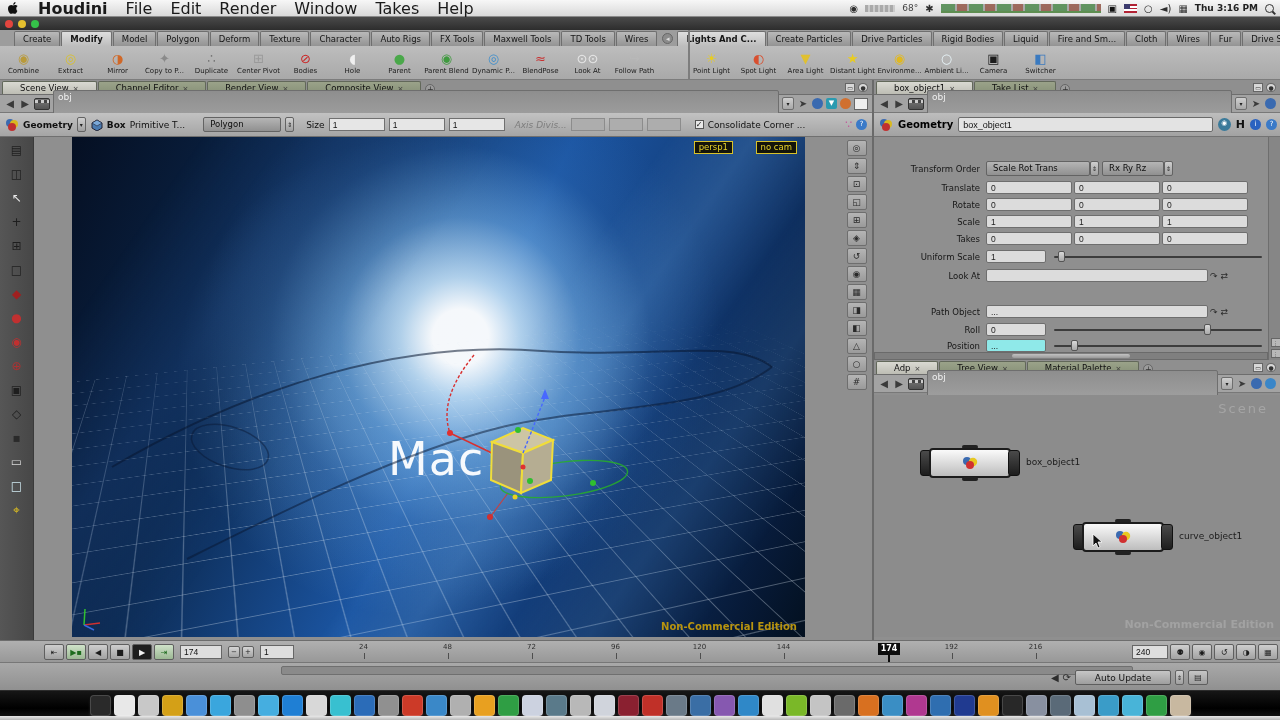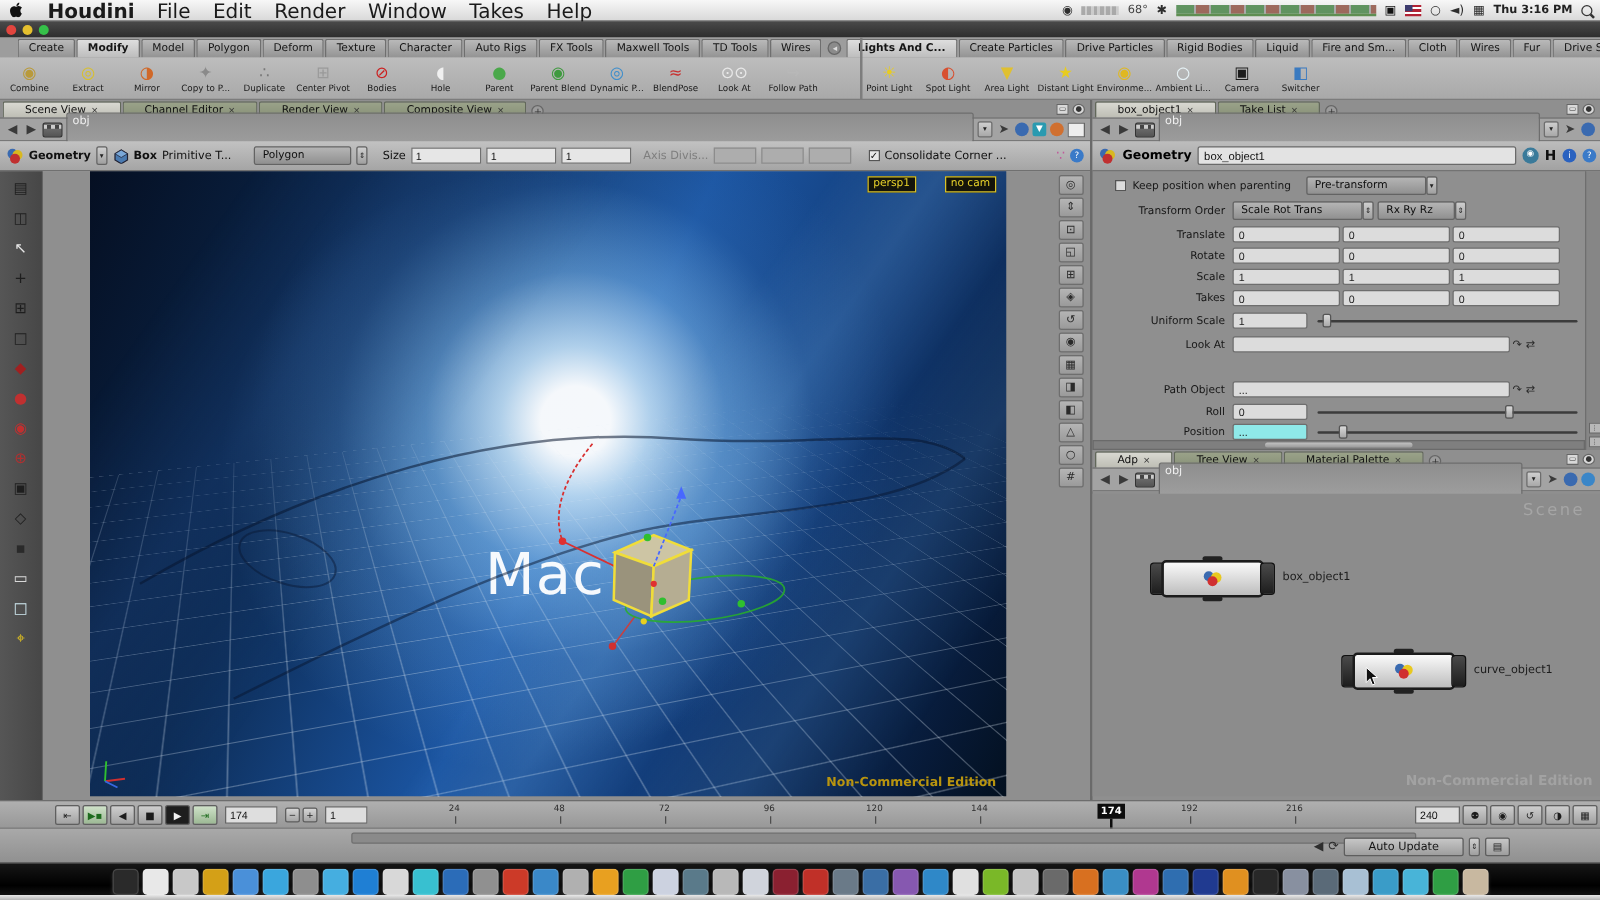--- a/index.html
+++ b/index.html
@@ -43,21 +43,21 @@
   #shelf-tools { position:absolute; left:0; top:46px; width:1280px; height:34px;
     background:linear-gradient(#bdbdbd,#a9a9a9); border-bottom:1px solid #7c7c7c; display:flex; }
   .toolgroup { display:flex; }
   .tool { width:47px; display:flex; flex-direction:column; align-items:center; justify-content:center; }
   .tglyph { font-size:13px; line-height:16px; }
   .tlabel { font-size:7px; color:#1a1a1a; white-space:nowrap; }
   #shelf-divider { position:absolute; left:688px; top:30px; width:2px; height:50px; background:#7d7d7d; }
 
   
   .panetabs { position:absolute; height:15px; background:#8f8f8f; border-bottom:1px solid #6d6d6d; display:flex; align-items:flex-end; }
-  .ptab { display:flex; align-items:center; gap:4px; font-size:8.5px; color:#101010;
+  .ptab { display:flex; align-items:flex-end; gap:4px; font-size:8.5px; color:#101010;
     background:linear-gradient(#9aa289,#879077); border:1px solid #62685a; border-bottom:none;
     padding:1px 17px; margin-right:1px; border-radius:2px 2px 0 0; white-space:nowrap; }
   .ptab.active { background:linear-gradient(#d9d9d2,#bdbdb4); }
   .ptx { font-size:7px; color:#333; }
   .plus { width:10px; height:10px; border-radius:50%; background:#9b9b9b; border:1px solid #666;
     font-size:8px; line-height:9px; text-align:center; color:#333; margin-left:3px; }
   .paneicons { margin-left:auto; display:flex; gap:3px; align-items:center; padding:0 4px 2px 0; }
   .pico { width:10px; height:9px; background:#d8d8d8; border:1px solid #666; font-size:6px; text-align:center; color:#333; }
   .pathbar { position:absolute; height:18px; background:#a3a3a3; border-bottom:1px solid #787878; display:flex; align-items:center; gap:3px; padding:0 4px; }
   .navarr { font-size:10px; color:#3a3a3a; width:12px; text-align:center; }
@@ -75,21 +75,21 @@
     background:linear-gradient(#c2c2c2,#a5a5a5); border-bottom:1px solid #707070;
     display:flex; align-items:center; gap:4px; padding:0 5px; font-size:9px; color:#101010; }
   .bold { font-weight:bold; }
   .vfield { width:56px; height:13px; background:#e6e6e6; border:1px solid #707070; font-size:8.5px; padding:0 3px; color:#111; }
   .vfield.dis { background:#adadad; border-color:#8c8c8c; }
   .dd { height:15px; background:linear-gradient(#b5b5b5,#909090); border:1px solid #636363; border-radius:2px;
     font-size:8.5px; color:#0e0e0e; padding:0 6px; line-height:13px; display:flex; align-items:center; }
   .spin { width:9px; height:15px; background:linear-gradient(#cfcfcf,#9f9f9f); border:1px solid #636363;
     font-size:6px; line-height:14px; text-align:center; color:#222; border-radius:2px; }
   .cb { width:9px; height:9px; background:#e8e8e8; border:1px solid #555; font-size:8px; line-height:8px; text-align:center; color:#111; }
-  .dimtext { color:#7e7e7e; }
+  .dimtext { color:#7e7e7e;font-style:italic; }
 
   
   #view-area { position:absolute; left:0; top:137px; width:872px; height:503px; background:#8f8f8f; }
   #left-strip { position:absolute; left:0; top:0; width:34px; height:503px; background:linear-gradient(90deg,#565656,#474747); border-right:1px solid #3a3a3a;
     display:flex; flex-direction:column; align-items:center; padding-top:3px; gap:3px; }
   .sicon { width:24px; height:21px; font-size:12px; line-height:21px; text-align:center; color:#1e1e1e; }
   #right-strip { position:absolute; left:845px; top:3px; width:23px; height:470px; display:flex; flex-direction:column; gap:2px; align-items:center; }
   #right-strip .sicon { width:20px; height:16px; background:linear-gradient(#b5b5b5,#9a9a9a); border:1px solid #6e6e6e; font-size:9px; line-height:15px; color:#2a2a2a; border-radius:2px; }
 
   #viewport { position:absolute; left:72px; top:0; width:733px; height:500px; overflow:hidden;
@@ -549,27 +549,20 @@
         </svg>
       <span class="bold">Geometry</span>
       <input class="namefield" value="box_object1" style="">
       <div class="round-ico" style="background:#3a7a9a; width:13px; height:13px;">◉</div>
       <span class="hbtn">H</span>
       <div class="round-ico" style="background:#2a62c0">i</div>
       <div class="round-ico" style="background:#3a7ac8">?</div>
     </div>
 
     <div id="params">
-      <div class="prow" style="top:4px">
-        <div style="width:18px"></div>
-        <div class="cb" style="background:#dcdcdc"></div>
-        <span style="font-size:8.5px; color:#171717; margin-left:5px;">Keep position when parenting</span>
-        <div class="dd" style="width:96px; margin-left:12px;">Pre-transform</div>
-        <div class="spin">▾</div>
-      </div>
       <div class="prow" style="top:24px">
         <div class="plabel">Transform Order</div>
         <div class="dd" style="width:104px">Scale Rot Trans</div>
         <div class="spin">⇕</div>
         <div class="dd" style="width:62px; margin-left:3px;">Rx Ry Rz</div>
         <div class="spin">⇕</div>
       </div>
       <div class="prow" style="top:43px">
         <div class="plabel">Translate</div>
         <input class="pfield" value="0" style="">

